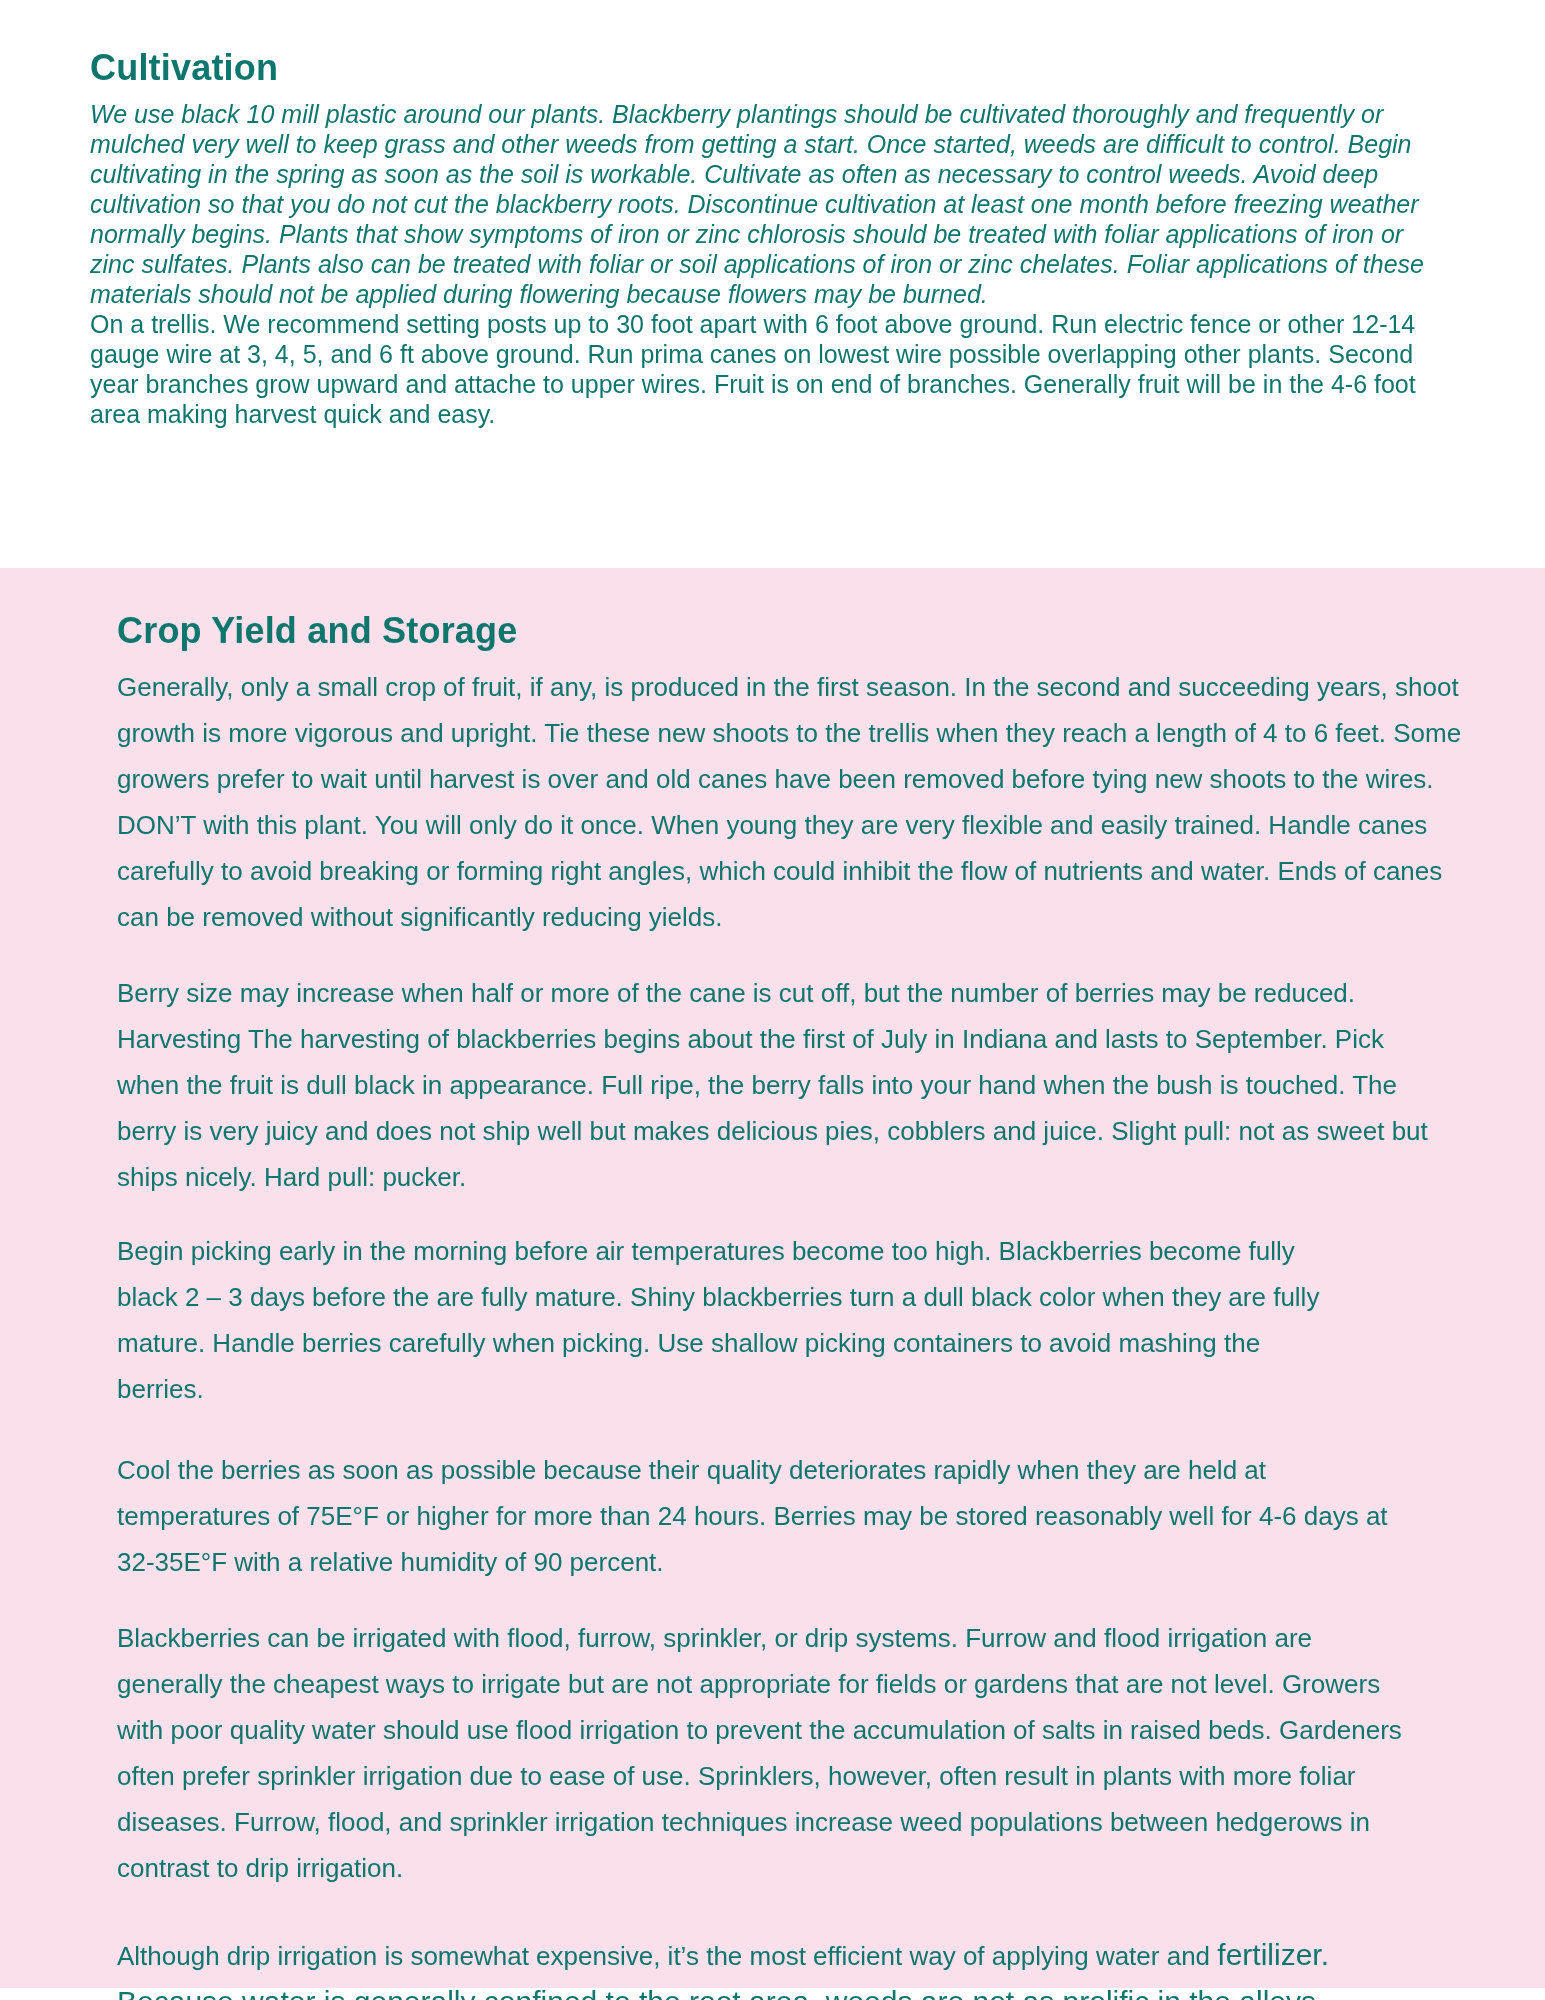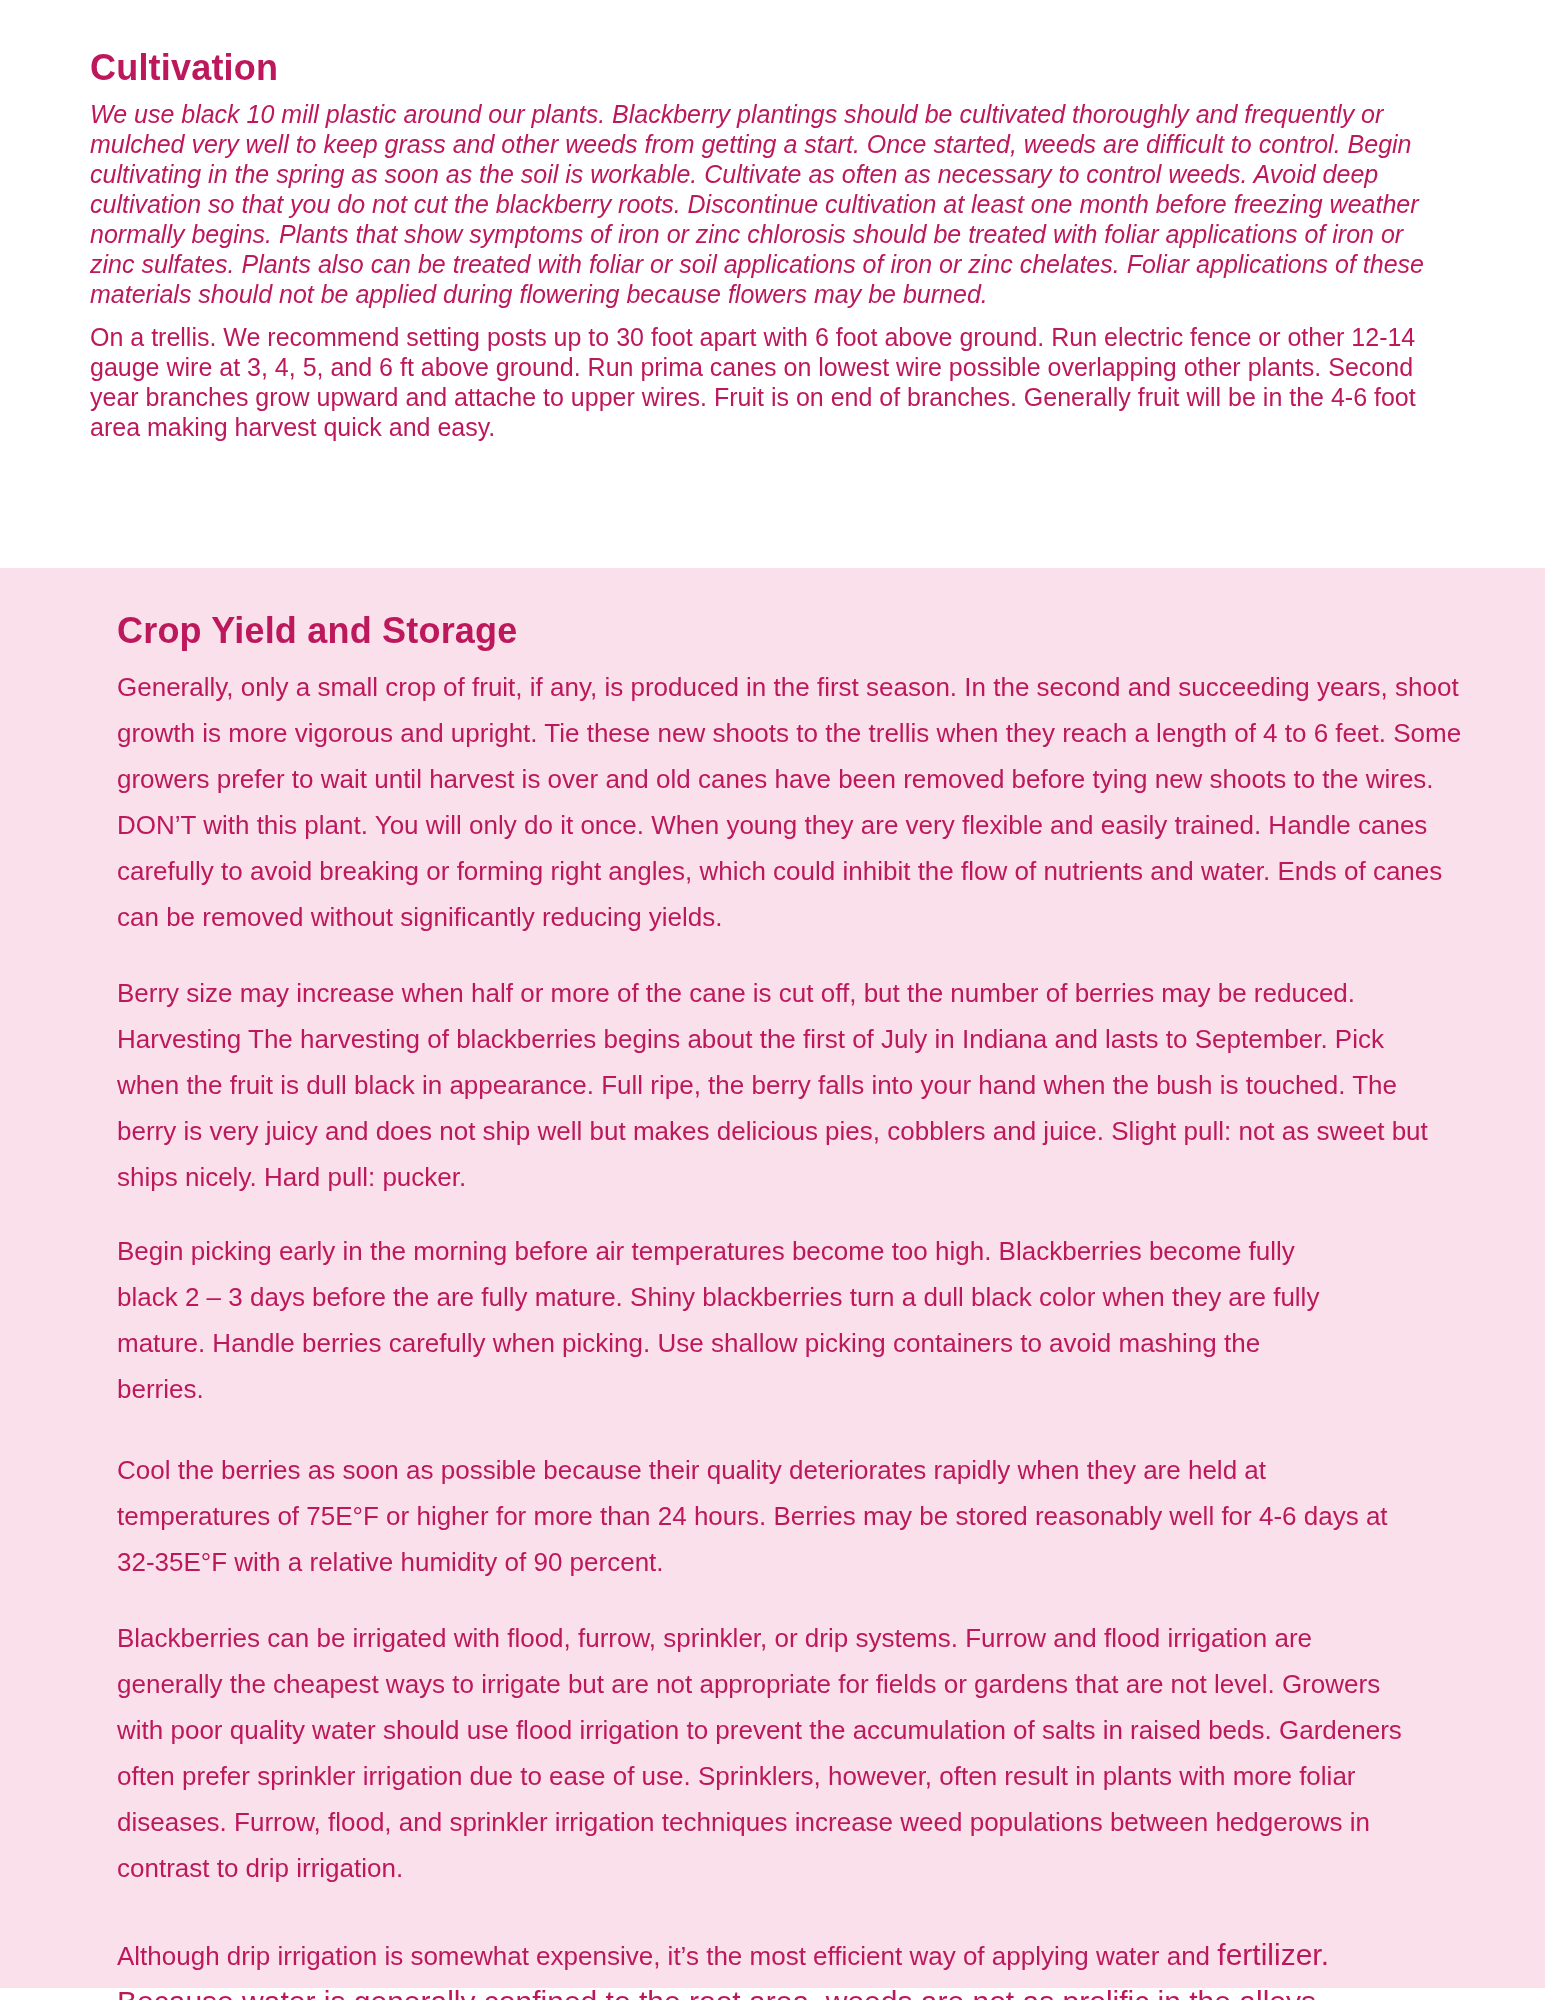--- a/index.html
+++ b/index.html
@@ -6,21 +6,21 @@
     margin: 0;
     padding: 0;
     background: #ffffff;
   }
   .page {
     position: relative;
     width: 1545px;
     height: 2000px;
     background: #ffffff;
     font-family: "Liberation Sans", sans-serif;
-    color: #be185d;
+    color: #0f766e;
     overflow: hidden;
   }
   .section-white {
     height: 568px;
     background: #ffffff;
     box-sizing: border-box;
     padding-left: 90px;
     padding-right: 70px;
   }
   .section-pink {
@@ -41,21 +41,21 @@
     margin: 0;
   }
   .section-white h1.h-cultivation { padding-top: 47px; }
   .section-white p {
     font-size: 25px;
     line-height: 30px;
     max-width: 1360px;
   }
   .p-cultivation { margin-top: 10px; font-style: italic; }
   .h-growing { margin-top: 45px !important; }
-  .p-growing { margin-top: 13px; }
+  .p-growing { }
 
   .section-pink h1.h-crop { padding-top: 42px; }
   .section-pink p {
     font-size: 26px;
     line-height: 46px;
   }
   .p-crop      { margin-top: 12px; max-width: 1345px; }
   .p-berry     { margin-top: 30px; max-width: 1330px; }
   .p-picking   { margin-top: 28px; max-width: 1210px; }
   .p-cool      { margin-top: 35px; max-width: 1290px; }

